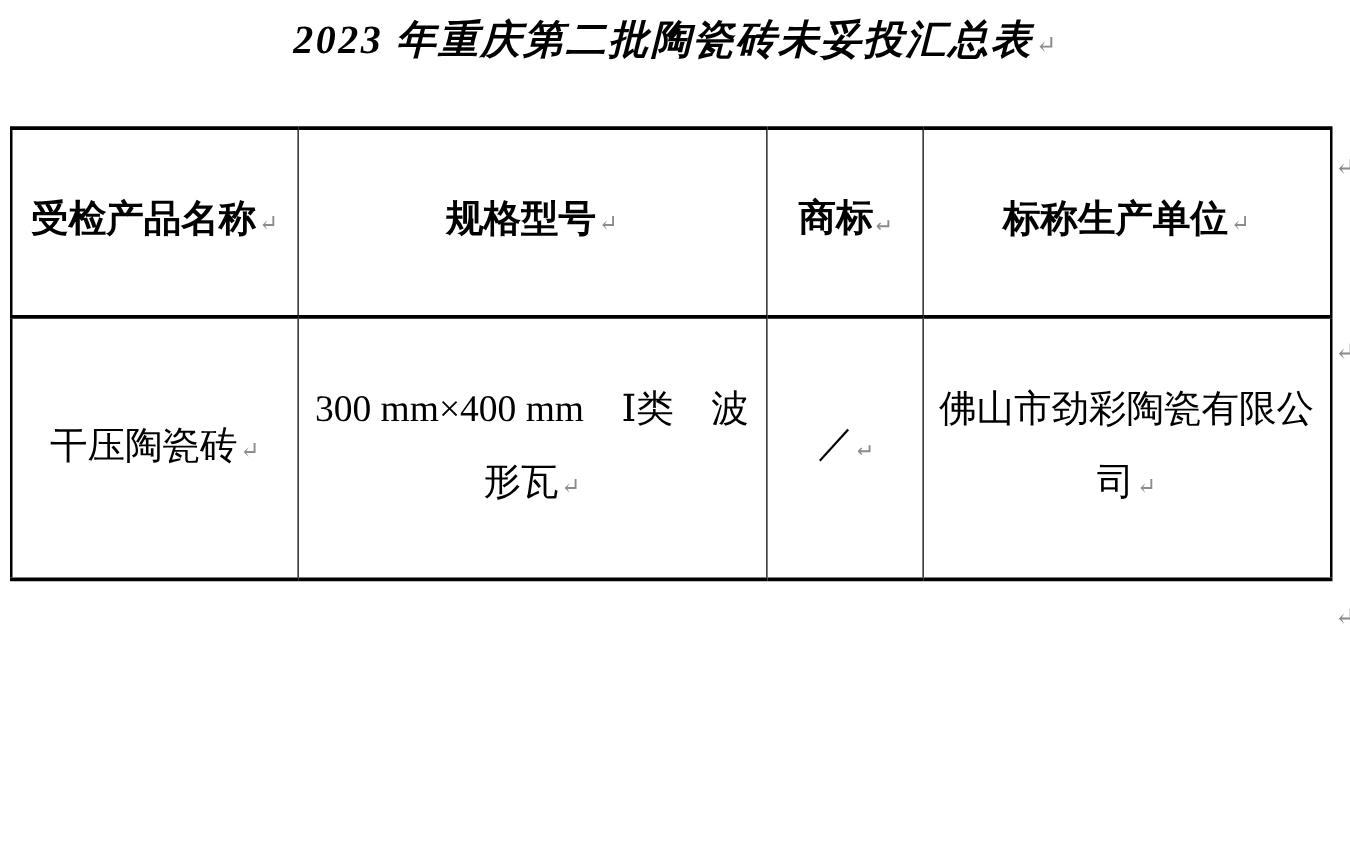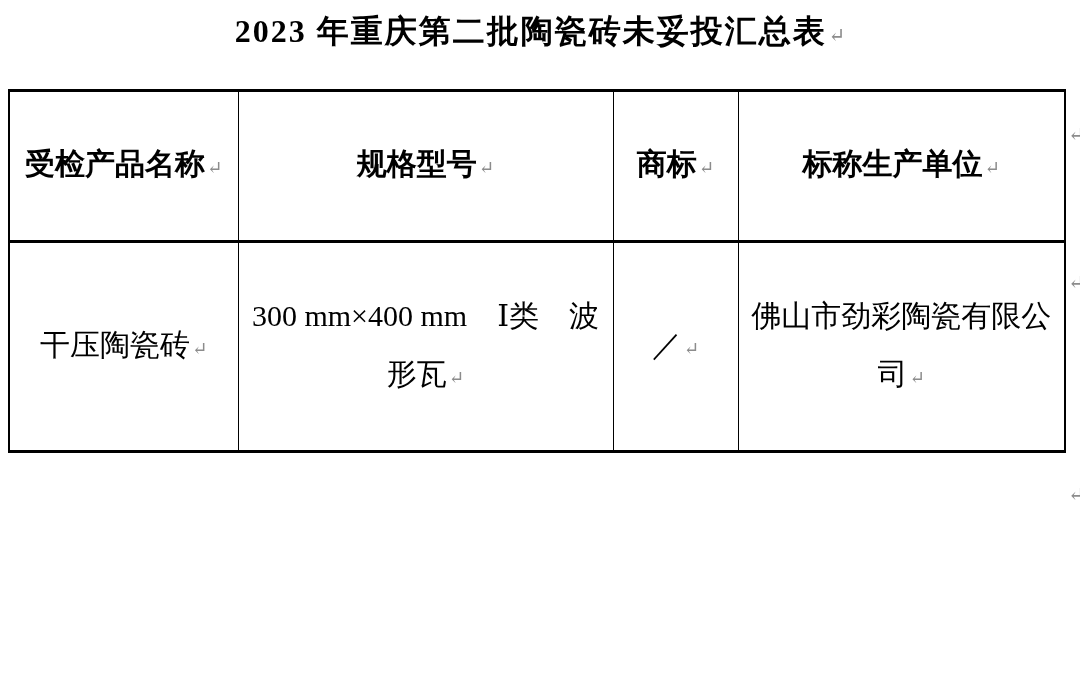--- a/index.html
+++ b/index.html
@@ -16,32 +16,33 @@
   .doc-title {
     position: absolute;
     top: 10px;
     left: 0;
     width: 1080px;
     text-align: center;
     font-size: 32px;
     font-weight: bold;
     letter-spacing: 2px;
     white-space: nowrap;
+    font-style: italic;
   }
   .pmark {
     color: #8c8c8c;
     font-weight: normal;
     font-size: 0.62em;
     letter-spacing: 0;
     margin-left: 2px;
   }
   table.summary {
     position: absolute;
     left: 8px;
-    top: 89px;
+    top: 101px;
     width: 1056px;
     table-layout: fixed;
     border-collapse: collapse;
     border: 2px solid #000000;
   }
   table.summary th,
   table.summary td {
     border-top: 3px solid #000000;
     border-bottom: 3px solid #000000;
     border-left: 1px solid #000000;
@@ -52,21 +53,21 @@
     line-height: 58px;
     overflow: hidden;
   }
   table.summary th { font-weight: bold; }
   table.summary td { font-weight: normal; }
   tr.r-header { height: 151px; }
   tr.r-1      { height: 210px; }
   tr.r-2      { height: 206px; }
   .col-product      { padding: 0 1px; }
   .col-spec         { padding: 0 12px; margin-left: 28px; }
-  .col-trademark    { padding: 0 0; }
+  .col-trademark    { padding: 0 0; font-family: Liberation Mono, monospace; }
   .col-manufacturer { padding: 0 2px; margin-left: 39px; }
   .row-end-mark {
     position: absolute;
     left: 1068px;
     color: #8c8c8c;
     font-size: 20px;
     line-height: 1;
   }
   .rem-header { top: 124px; }
   .rem-row1   { top: 272px; }

